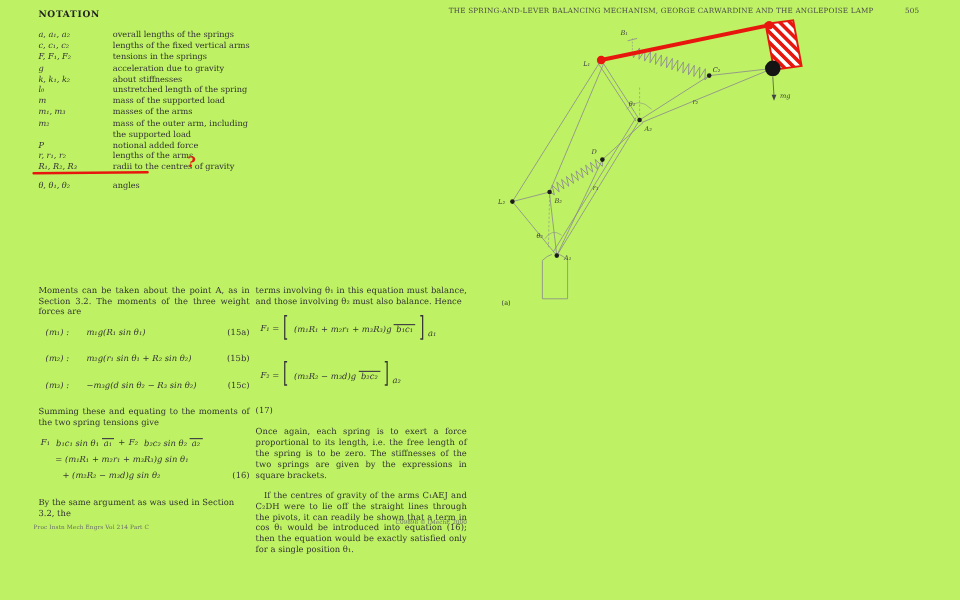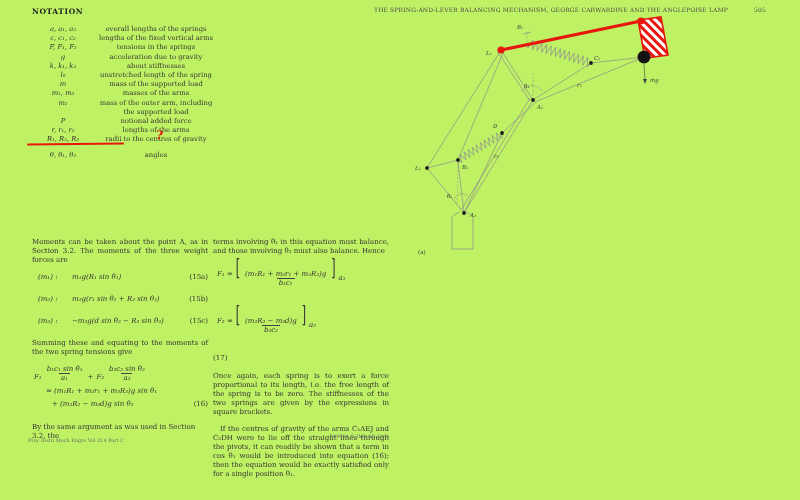--- a/index.html
+++ b/index.html
@@ -4,41 +4,41 @@
 <style>
   html,body{margin:0;padding:0;background:#fff;}
   .page{position:relative;width:800px;height:500px;background:#bef264;overflow:hidden;
         font-family:"DejaVu Serif","Liberation Serif",serif;color:#333;}
   
   .runhead{position:absolute;left:374px;right:34px;top:6px;display:flex;justify-content:space-between;
            font-size:6px;letter-spacing:.15px;color:#4a4a4a;white-space:nowrap;}
   
   .notation{position:absolute;left:32px;top:7px;width:200px;}
   .notation-heading{font-size:7.5px;font-weight:bold;letter-spacing:.6px;color:#222;}
-  #notation-rows{margin-top:9px;text-align:center;}
+  #notation-rows{margin-top:9px;}
   .nrow{display:flex;font-size:6.8px;line-height:9.2px;position:relative;}
   .nrow.gap{margin-top:6px;}
   .nsym{width:62px;flex-shrink:0;font-style:italic;}
   .ndef{width:124px;}
   .red-underline{position:absolute;left:-5px;top:7.6px;width:97px;height:2.2px;background:#e8170e;
                  border-radius:2px;transform:rotate(-0.5deg);}
   .red-q{position:absolute;left:124px;top:-4px;color:#e8170e;font-size:12px;font-weight:bold;
          font-style:normal;transform:rotate(5deg);}
   
   .col{position:absolute;top:238px;width:176px;font-size:7px;line-height:9px;}
   .col1{left:32px;}
   .col2{left:213px;}
   .col p{margin:0 0 8px 0;text-align:justify;}
   .col p.noj{text-align:left;margin:0;}
   .indent{text-indent:7px;}
   .eqrow{display:flex;align-items:baseline;font-size:7px;margin:5px 0 13px 6px;}
   .eq-lhs{width:34px;flex-shrink:0;font-style:italic;}
   .eq-rhs{font-style:italic;}
   .eq-label{margin-left:auto;font-style:normal;}
-  .frac{display:inline-flex;flex-direction:column;align-items:center;line-height:8px;}
+  .frac{display:inline-flex;flex-direction:row;align-items:center;line-height:8px;}
   .num{padding:0 2px;}
   .den{border-top:.7px solid #444;padding:0 2px;}
   .eq16a{display:flex;align-items:flex-end;gap:3px;margin:2px 0 5px 2px;font-style:italic;}
   .eq16b{margin:0 0 4px 14px;font-style:italic;}
   .eq16c{display:flex;align-items:flex-end;margin-left:20px;font-style:italic;}
   .eq16c .eq-label{font-style:normal;}
   .eq17{display:flex;gap:2px;margin:14px 0 0 4px;font-style:italic;line-height:8px;}
   .eq17.second{margin-top:30px;}
   .brack{display:inline-block;transform:scaleY(2.1);font-size:11px;font-style:normal;color:#333;margin:0 1px;}
   .mult{transform:translateY(4px);}

